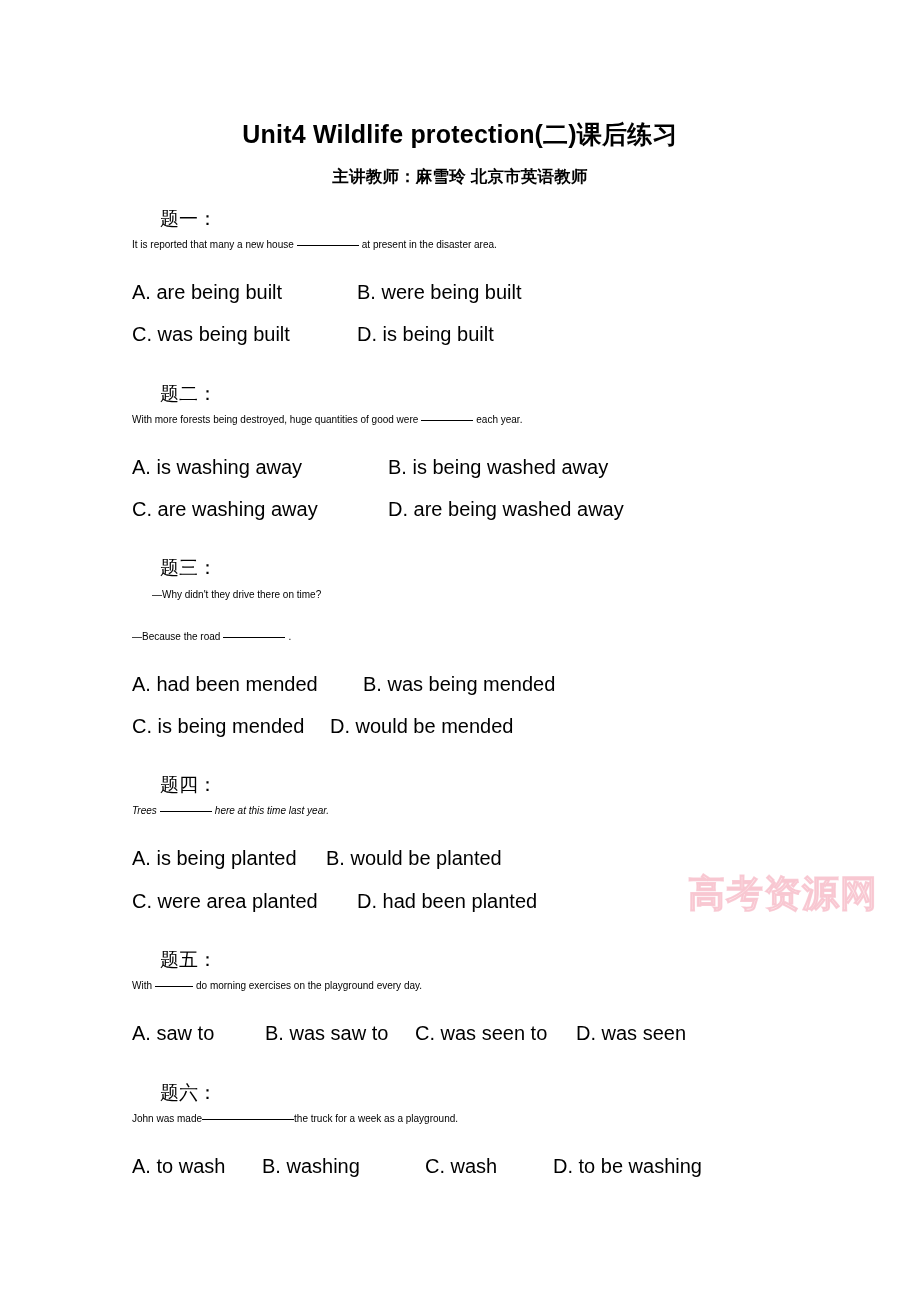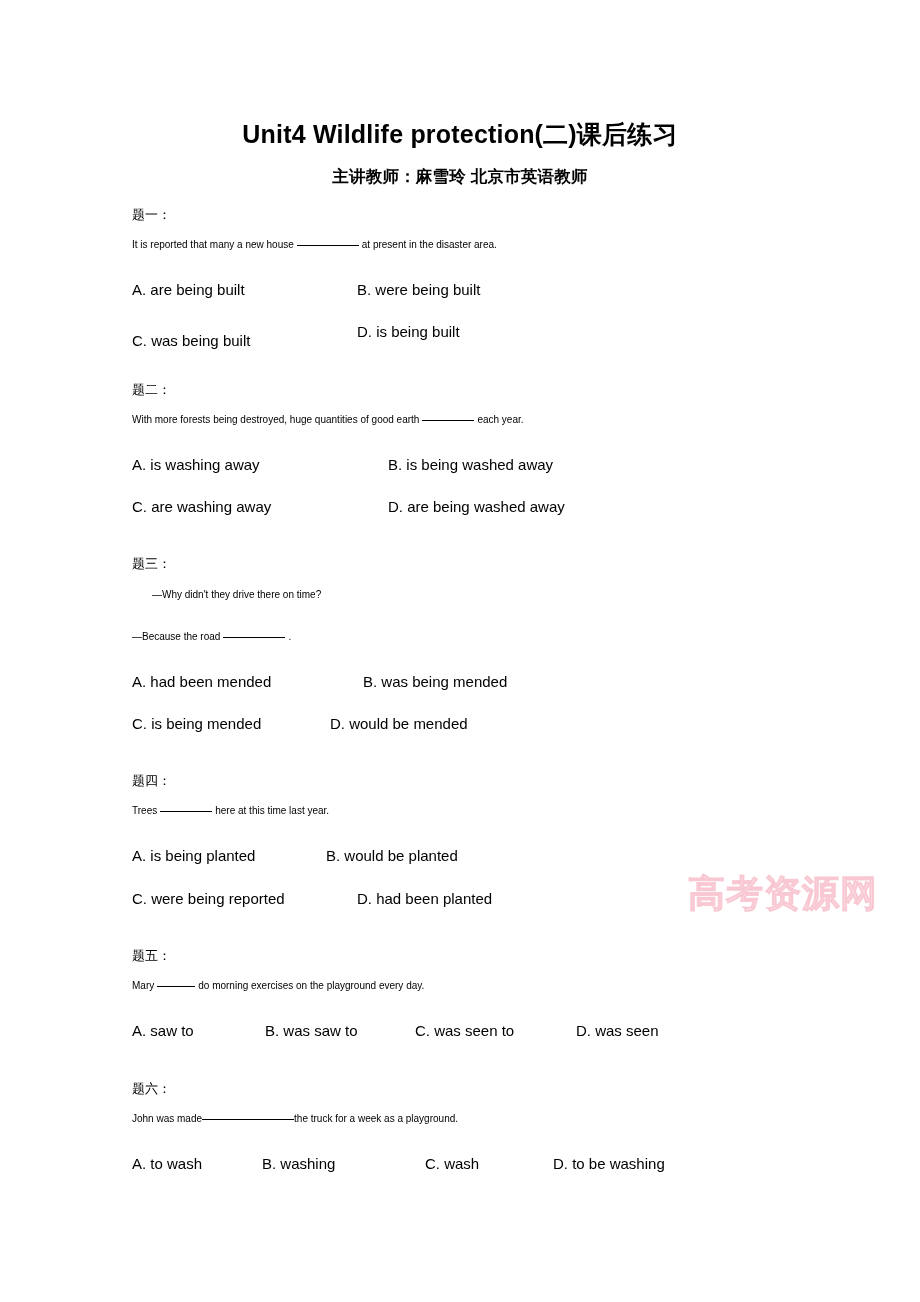--- a/index.html
+++ b/index.html
@@ -78,35 +78,35 @@
   }
 
   
   .question {
     position: absolute;
     left: 0;
     width: 920px;
   }
   .q-label {
     position: absolute;
-    left: 132px;
-    font-size: 13px;
+    left: 160px;
+    font-size: 19px;
     white-space: nowrap;
   }
   .q-stem {
     position: absolute;
     left: 132px;
     font-size: 10px;
     white-space: nowrap;
   }
   .q-stem.line2 { left: 132px; }
 
   .opt {
     position: absolute;
-    font-size: 15px;
+    font-size: 20px;
     white-space: nowrap;
   }
 
   .blank {
     display: inline-block;
     border-bottom: 1px solid #000;
     vertical-align: baseline;
     position: relative;
     top: -2px;
   }
@@ -123,55 +123,55 @@
   <div class="content">
 
     <div class="doc-title">Unit4 Wildlife protection(二)课后练习</div>
     <div class="doc-subtitle">主讲教师：麻雪玲 北京市英语教师</div>
 
     <div class="question">
       <div class="q-label" style="top:206px;">题一：</div>
       <div class="q-stem" style="top:239px;"><span>It is reported that many a new house</span><span class="blank w-sp" style="width:62px;"></span><span>at present in the disaster area.</span></div>
       <div class="opt" style="left:132px; top:281px;">A. are being built</div>
       <div class="opt" style="left:357px; top:281px;">B. were being built</div>
-      <div class="opt" style="left:132px; top:332px;">C. was being built</div>
+      <div class="opt" style="left:132px; top:323px;">C. was being built</div>
       <div class="opt" style="left:357px; top:323px;">D. is being built</div>
     </div>
 
     <div class="question">
       <div class="q-label" style="top:381px;">题二：</div>
-      <div class="q-stem" style="top:414px;"><span>With more forests being destroyed, huge quantities of good earth</span><span class="blank w-sp" style="width:52px;"></span><span>each year.</span></div>
+      <div class="q-stem" style="top:414px;"><span>With more forests being destroyed, huge quantities of good were</span><span class="blank w-sp" style="width:52px;"></span><span>each year.</span></div>
       <div class="opt" style="left:132px; top:456px;">A. is washing away</div>
       <div class="opt" style="left:388px; top:456px;">B. is being washed away</div>
       <div class="opt" style="left:132px; top:498px;">C. are washing away</div>
       <div class="opt" style="left:388px; top:498px;">D. are being washed away</div>
     </div>
 
     <div class="question">
       <div class="q-label" style="top:555px;">题三：</div>
       <div class="q-stem" style="top:589px;margin-left:20px;">—Why didn't they drive there on time?</div>
       <div class="q-stem line2" style="top:631px;"><span>—Because the road</span><span class="blank w-sp" style="width:62px;"></span><span>.</span></div>
       <div class="opt" style="left:132px; top:673px;">A. had been mended</div>
       <div class="opt" style="left:363px; top:673px;">B. was being mended</div>
       <div class="opt" style="left:132px; top:715px;">C. is being mended</div>
       <div class="opt" style="left:330px; top:715px;">D. would be mended</div>
     </div>
 
     <div class="question">
       <div class="q-label" style="top:772px;">题四：</div>
-      <div class="q-stem" style="top:805px;"><span>Trees</span><span class="blank w-sp" style="width:52px;"></span><span>here at this time last year.</span></div>
+      <div class="q-stem" style="top:805px;font-style:italic;"><span>Trees</span><span class="blank w-sp" style="width:52px;"></span><span>here at this time last year.</span></div>
       <div class="opt" style="left:132px; top:847px;">A. is being planted</div>
       <div class="opt" style="left:326px; top:847px;">B. would be planted</div>
-      <div class="opt" style="left:132px; top:890px;">C. were being reported</div>
+      <div class="opt" style="left:132px; top:890px;">C. were area planted</div>
       <div class="opt" style="left:357px; top:890px;">D. had been planted</div>
     </div>
 
     <div class="question">
       <div class="q-label" style="top:947px;text-align:center;">题五：</div>
-      <div class="q-stem" style="top:980px;"><span>Mary</span><span class="blank w-sp" style="width:38px;"></span><span>do morning exercises on the playground every day.</span></div>
+      <div class="q-stem" style="top:980px;"><span>With</span><span class="blank w-sp" style="width:38px;"></span><span>do morning exercises on the playground every day.</span></div>
       <div class="opt" style="left:132px; top:1022px;text-align:right;">A. saw to</div>
       <div class="opt" style="left:265px; top:1022px;">B. was saw to</div>
       <div class="opt" style="left:415px; top:1022px;">C. was seen to</div>
       <div class="opt" style="left:576px; top:1022px;">D. was seen</div>
     </div>
 
     <div class="question">
       <div class="q-label" style="top:1080px;">题六：</div>
       <div class="q-stem" style="top:1113px;"><span>John was made</span><span class="blank w-tight" style="width:92px;"></span><span>the truck for a week as a playground.</span></div>
       <div class="opt" style="left:132px; top:1155px;">A. to wash</div>

